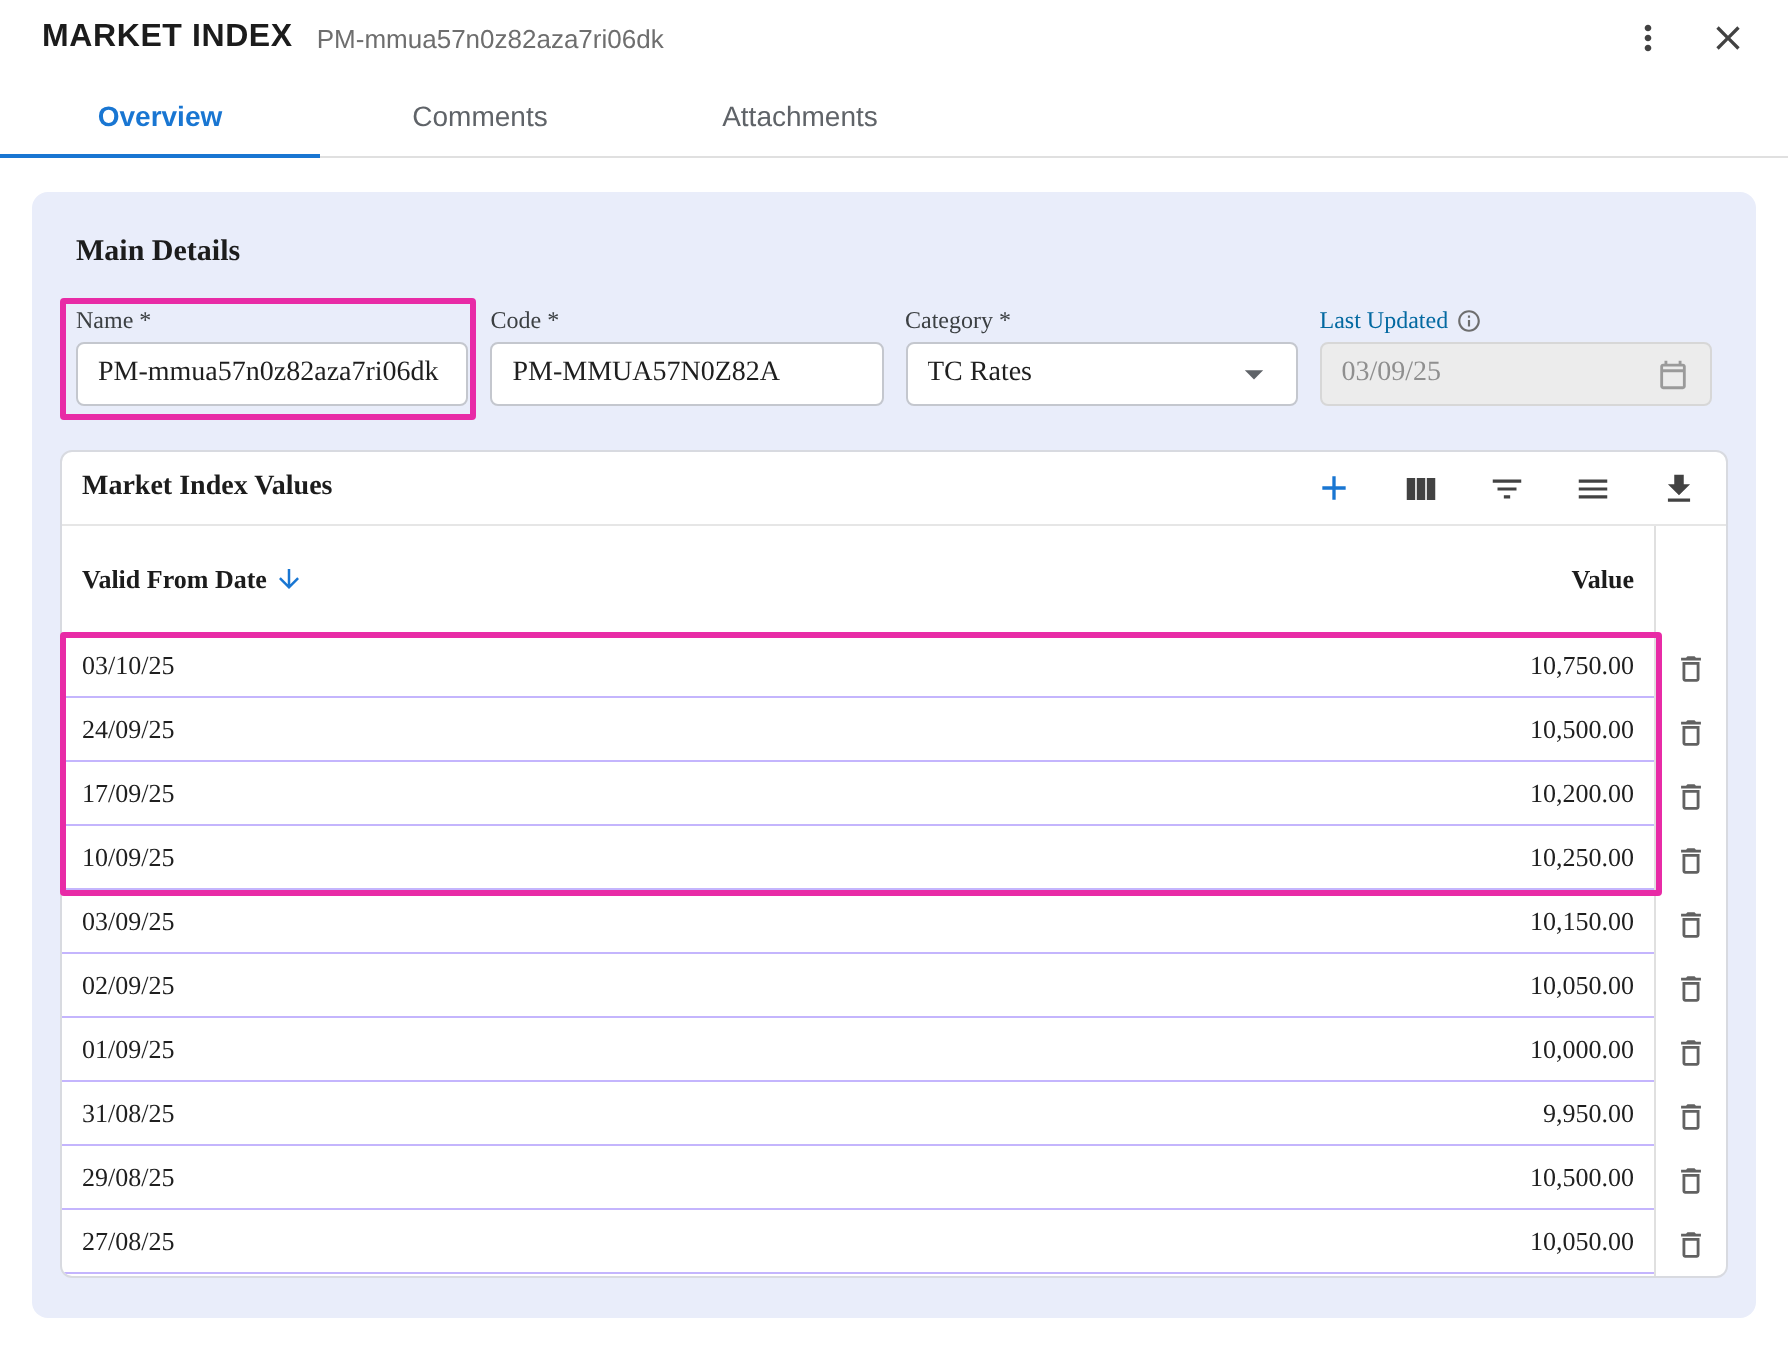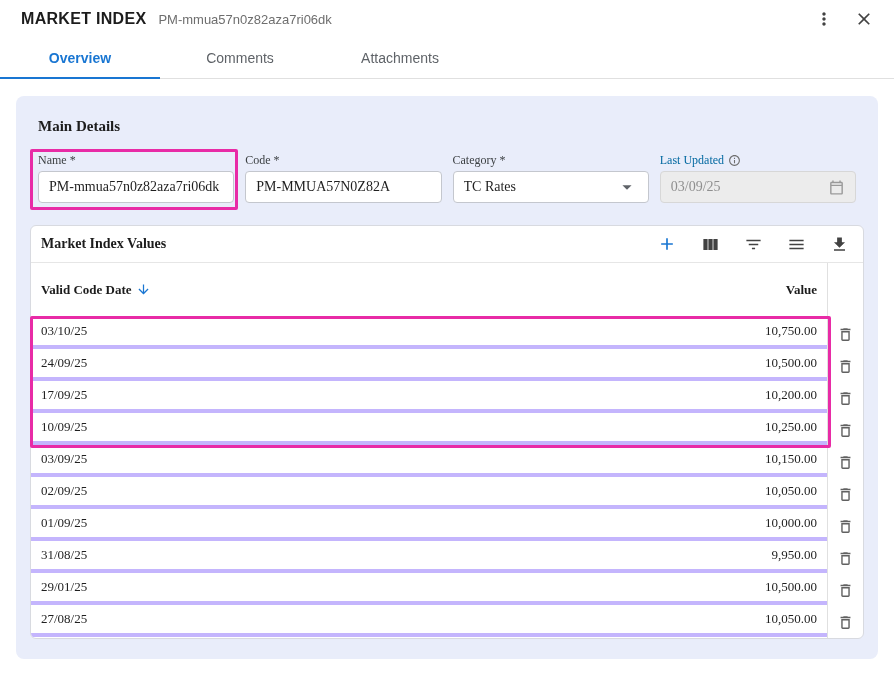--- a/index.html
+++ b/index.html
@@ -37,21 +37,21 @@
   .table-card { margin-top:22px; background:#fff; border:1px solid #d8dae0; border-radius:6px; overflow:hidden; }
   .table-toolbar { height:36px; display:flex; align-items:center; padding:0 12px 0 10px; }
   .table-title { font-size:14px; font-weight:700; color:#1c1c1c; }
   .toolbar-icons { margin-left:auto; display:flex; align-items:center; gap:20px; }
   .grid { display:flex; border-top:1px solid #e6e6e6; }
   .grid-main { flex:1; min-width:0; }
   .grid-header { height:54px; display:flex; align-items:center; padding:0 10px; border-bottom:1px solid #e0e0e0;
                  font-size:13px; font-weight:700; color:#1c1c1c; }
   .col-date { display:flex; align-items:center; gap:4px; cursor:pointer; }
   .col-value { margin-left:auto; cursor:pointer;text-align:center; }
-  .row { height:32px; display:flex; align-items:center; padding:0 10px; border-bottom:4px solid #c4b5fd; font-size:13px; }
+  .row { height:32px; display:flex; align-items:center; padding:0 10px; border-bottom:1px solid #c4b5fd; font-size:13px; }
   .row .value { margin-left:auto; }
   .delete-col { width:36px; border-left:1px solid #e0e0e0; display:flex; flex-direction:column; }
   .delete-col .spacer { height:55px; }
   .delete-cell { height:32px; display:flex; align-items:center; justify-content:center; }
   
   .annotation { position:absolute; border:3px solid var(--annotation); pointer-events:none; z-index:5; border-radius:2px; }
 </style>
 </head>
 <body style="--accent: #1976d2; --annotation: #e82ba6; --panel-bg: #e9edfa;">
 
@@ -153,21 +153,21 @@
                 <path d="M19 9h-4V3H9v6H5l7 7 7-7zM5 18v2h14v-2H5z"></path>
               </svg>
           </button>
         </div>
       </div>
 
       <div class="grid">
         <div class="grid-main">
           <div class="grid-header">
             <span class="col-date">
-              <span>Valid Code Date</span>
+              <span>Valid From Date</span>
               <svg width="15" height="15" viewBox="0 0 24 24" fill="#1976d2">
                   <path d="M20 12l-1.41-1.41L13 16.17V4h-2v12.17l-5.58-5.59L4 12l8 8 8-8z"></path>
                 </svg>
             </span>
             <span class="col-value">Value</span>
           </div>
           <div>
               <div class="row">
     <span class="date">03/10/25</span>
     <span class="value">10,750.00</span>
@@ -194,21 +194,21 @@
   </div>
               <div class="row">
     <span class="date">01/09/25</span>
     <span class="value">10,000.00</span>
   </div>
               <div class="row">
     <span class="date">31/08/25</span>
     <span class="value">9,950.00</span>
   </div>
               <div class="row">
-    <span class="date">29/01/25</span>
+    <span class="date">29/08/25</span>
     <span class="value">10,500.00</span>
   </div>
               <div class="row">
     <span class="date">27/08/25</span>
     <span class="value">10,050.00</span>
   </div>
             </div>
         </div>
         <div class="delete-col">
           <div class="spacer"></div>

